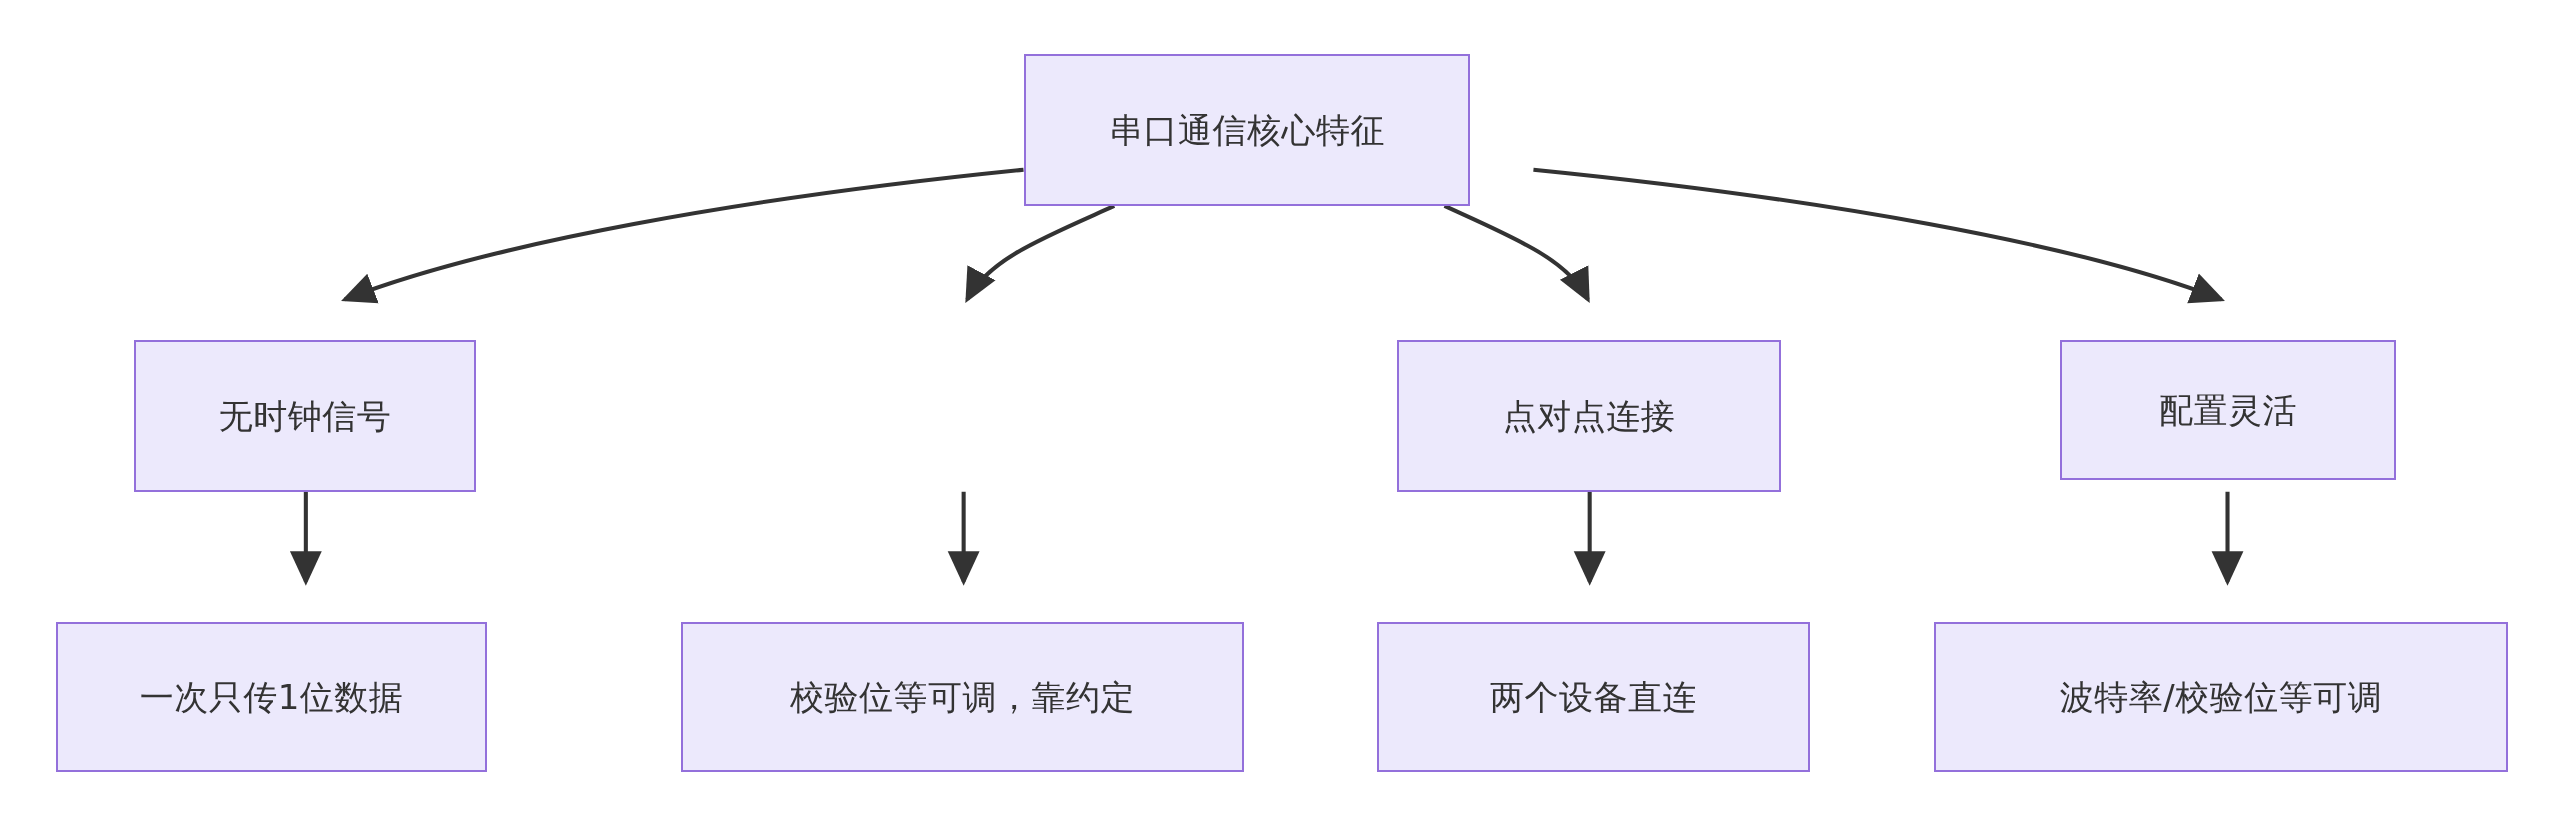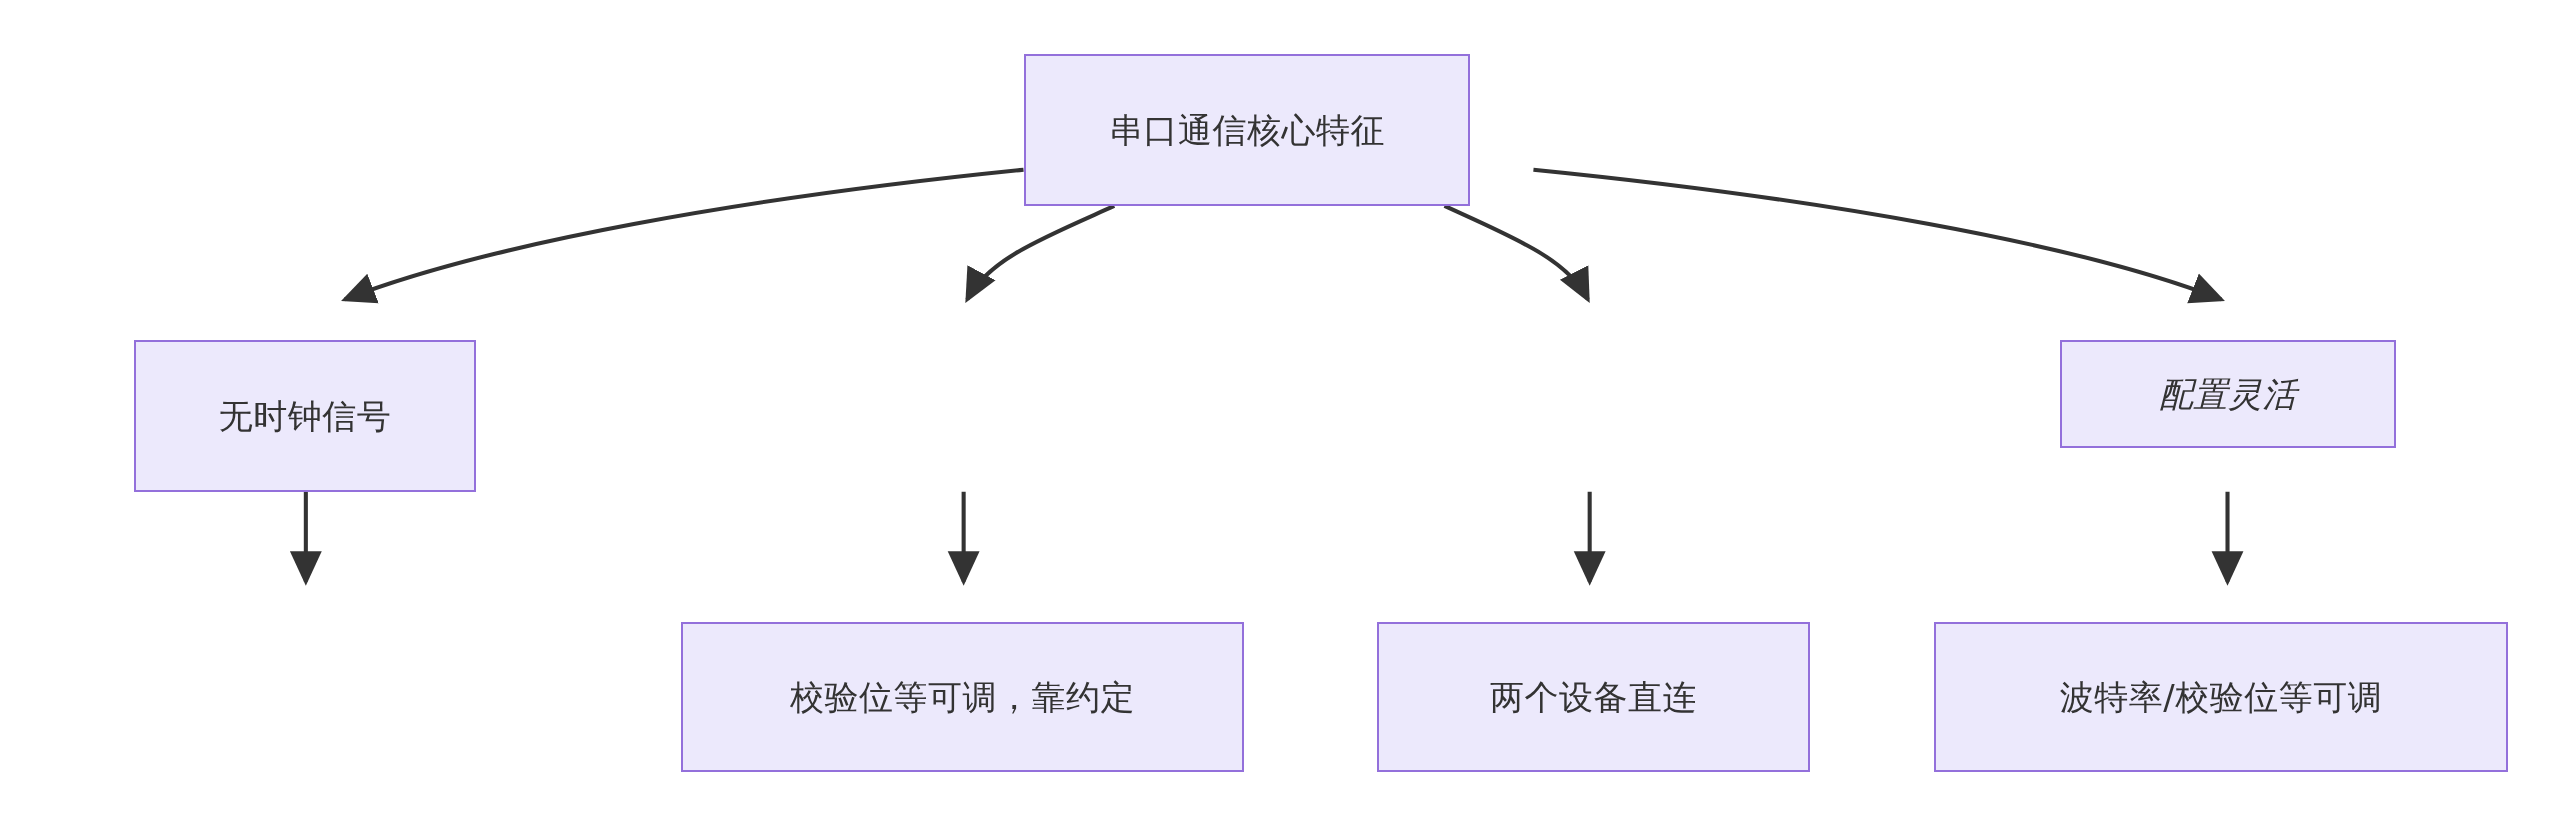--- a/index.html
+++ b/index.html
@@ -44,21 +44,21 @@
     letter-spacing: 0.5px;
     white-space: nowrap;
     font-family: "DejaVu Sans", "Liberation Sans", sans-serif;
   }
   
   .n-root { left: 1024px; top: 54px; width: 446px; height: 152px; }
   
   .n-l2a { left: 134px;  top: 340px; width: 342px; height: 152px; }
   .n-l2b { left: 794px;  top: 340px; width: 340px; height: 152px; }
   .n-l2c { left: 1397px; top: 340px; width: 384px; height: 152px; }
-  .n-l2d { left: 2060px; top: 340px; width: 336px; height: 108px; font-style: italic; }
+  .n-l2d { left: 2060px; top: 340px; width: 336px; height: 140px; }
   
   .n-l3a { left: 56px;   top: 622px; width: 431px; height: 150px; }
   .n-l3b { left: 681px;  top: 622px; width: 563px; height: 150px; }
   .n-l3c { left: 1377px; top: 622px; width: 433px; height: 150px; }
   .n-l3d { left: 1934px; top: 622px; width: 574px; height: 150px; }
 </style>
 </head>
 <body>
 
 <div id="canvas">
@@ -89,25 +89,31 @@
 
   <div class="node n-root">
     <span class="node-label">串口通信核心特征</span>
   </div>
 
   <div class="node n-l2a">
     <span class="node-label">无时钟信号</span>
   </div>
 
 
+  <div class="node n-l2c">
+    <span class="node-label">点对点连接</span>
+  </div>
 
   <div class="node n-l2d">
     <span class="node-label">配置灵活</span>
   </div>
 
+  <div class="node n-l3a">
+    <span class="node-label">一次只传1位数据</span>
+  </div>
 
   <div class="node n-l3b">
     <span class="node-label">校验位等可调，靠约定</span>
   </div>
 
   <div class="node n-l3c">
     <span class="node-label">两个设备直连</span>
   </div>
 
   <div class="node n-l3d">

